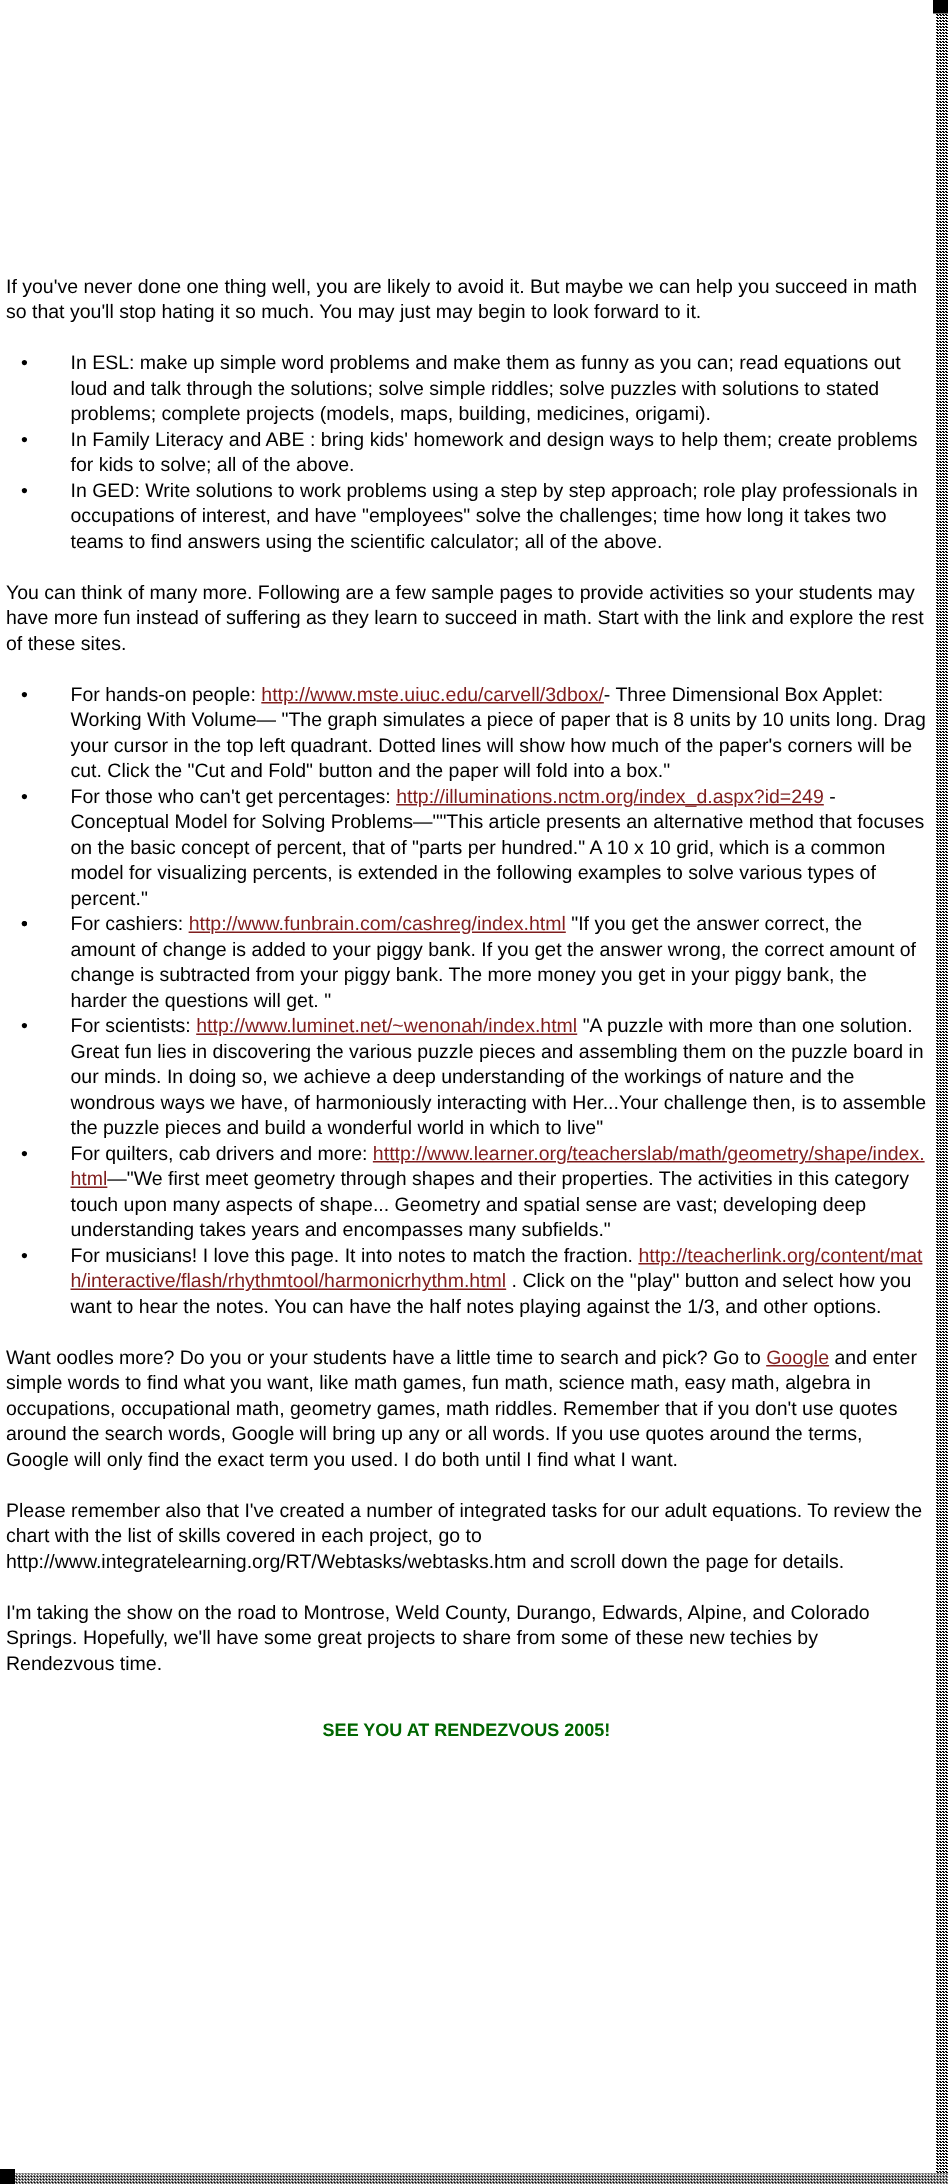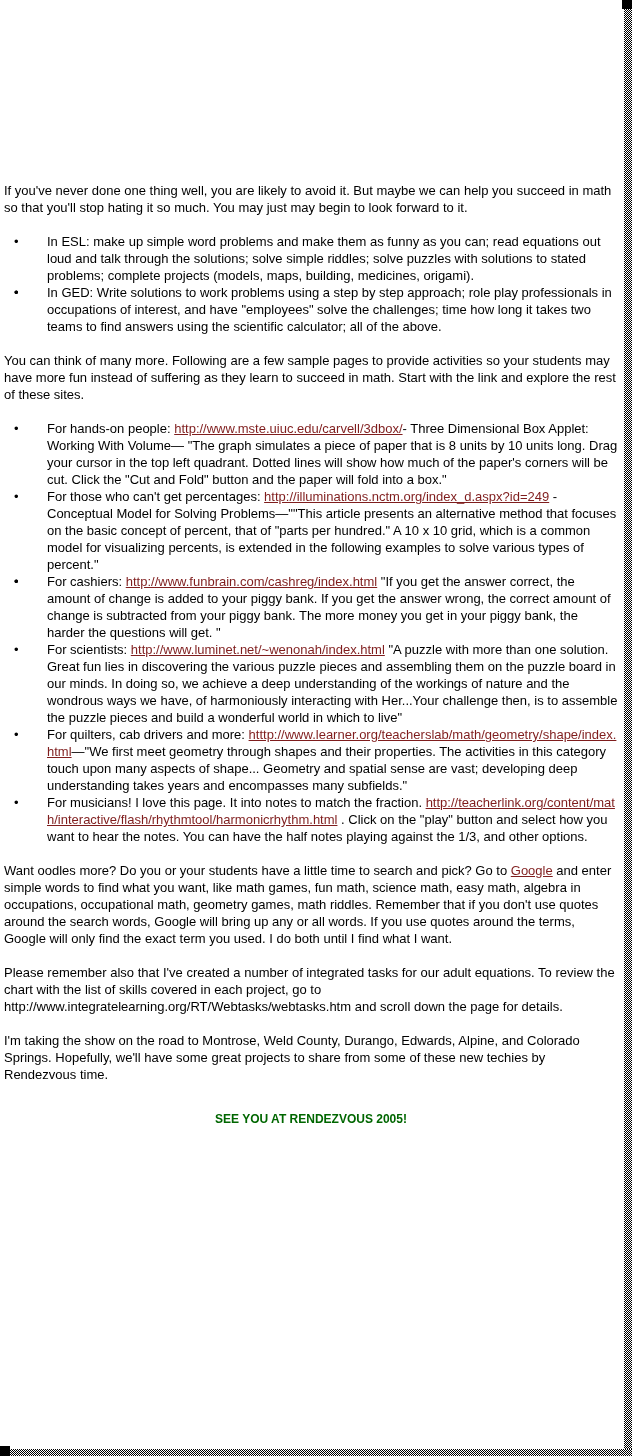--- a/index.html
+++ b/index.html
@@ -44,20 +44,21 @@
     <p class="intro">If you've never done one thing well, you are likely to avoid it. But maybe we can help you succeed in math so that you'll stop hating it so much. You may just may begin to look forward to it.</p>
 
 
     <div class="list">
       <div class="li">
         <span class="bullet">•</span>
         <span>In ESL: make up simple word problems and make them as funny as you can; read equations out loud and talk through the solutions; solve simple riddles; solve puzzles with solutions to stated problems; complete projects (models, maps, building, medicines, origami).</span>
       </div>
       <div class="li">
         <span class="bullet">•</span>
+        <span>In Family Literacy and ABE : bring kids' homework and design ways to help them; create problems for kids to solve; all of the above.</span>
       </div>
       <div class="li">
         <span class="bullet">•</span>
         <span>In GED: Write solutions to work problems using a step by step approach; role play professionals in occupations of interest, and have "employees" solve the challenges; time how long it takes two teams to find answers using the scientific calculator; all of the above.</span>
       </div>
     </div>
 
     <p>You can think of many more. Following are a few sample pages to provide activities so your students may have more fun instead of suffering as they learn to succeed in math. Start with the link and explore the rest of these sites.</p>
 
     <div class="list">

